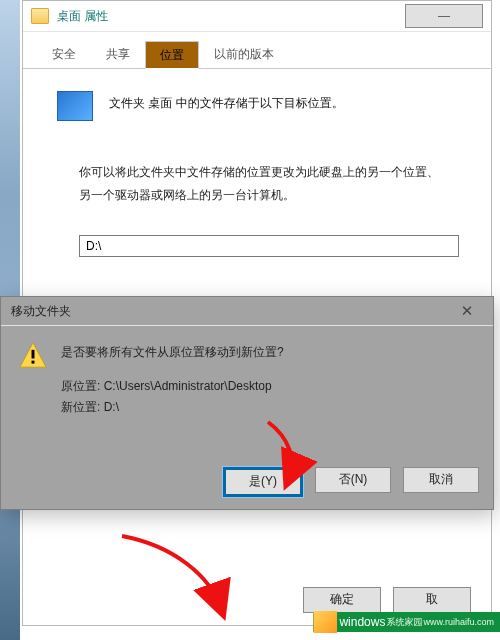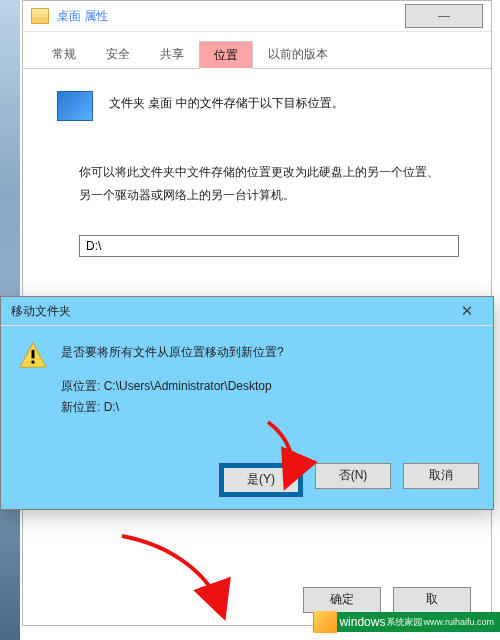--- a/index.html
+++ b/index.html
@@ -1,46 +1,46 @@
 <!DOCTYPE html>
 <html><head>
 <meta charset="utf-8">
 <style>
 html,body{margin:0;padding:0;width:500px;height:640px;font-family:"Microsoft YaHei",Segoe UI,sans-serif;font-size:12px;background:#fff;overflow:hidden}
 .bg-left{position:absolute;left:0;top:0;width:20px;height:640px;background:linear-gradient(180deg,#bcd3e8 0%, #88a8c5 30%, #92b0ce 60%, #486a87 100%)}
 .prop-window{position:absolute;left:22px;top:0;width:470px;height:626px;border:1px solid #b7babd;background:#fff;box-sizing:border-box}
 .titlebar{height:30px;display:flex;align-items:center;padding:0 8px;border-bottom:1px solid #e5e5e5}
 .titlebar .folder-ico{width:16px;height:14px;background:linear-gradient(180deg,#ffe9a2,#f7c95d);border:1px solid #d9aa3a;border-radius:1px;margin-right:8px}
-.titlebar .title{flex:1;color:#3b82f6}
+.titlebar .title{flex:1;color:#0f766e}
 .titlebar .winbtn{width:40px;height:22px;text-align:center;line-height:22px;color:#555}
 .tab-strip{height:26px;padding:10px 14px 0 14px;display:flex;align-items:flex-end;border-bottom:1px solid #c9c9c9}
 .tab{padding:5px 14px 4px;color:#555;border:1px solid transparent;cursor:default}
-.tab.active{border:1px solid #c9c9c9;border-bottom:1px solid #fff;background:#fca5a5;color:#000;position:relative;top:1px}
+.tab.active{border:1px solid #c9c9c9;border-bottom:1px solid #fff;background:#a16207;color:#000;position:relative;top:1px}
 .tab-body{padding:22px 34px 18px 34px}
 .row1{display:flex;align-items:flex-start;margin-bottom:40px}
 .big-ico{width:34px;height:28px;background:linear-gradient(135deg,#2b77d4,#58b1ff);border:1px solid #1e63b2;margin-right:16px}
 .row1 .txt{padding-top:4px;color:#111}
 .desc{color:#222;line-height:1.9;margin:0 0 28px 22px;padding-right:10px}
 .path-input{width:380px;height:22px;border:1px solid #7a7a7a;padding:2px 6px;margin-left:22px;box-sizing:border-box;font-size:12px}
 .bottom-btns{position:absolute;bottom:12px;right:20px;display:flex}
 .winbtn{min-width:76px;height:24px;border:1px solid #8a8a8a;background:#e1e1e1;margin-left:12px;text-align:center;line-height:22px;color:#222;font-size:12px}
-.dialog{position:absolute;left:0;top:296px;width:494px;height:214px;border:1px solid #7e7e7e;background:#7dd3fc;box-shadow:2px 6px 20px rgba(0,0,0,.25);box-sizing:border-box}
+.dialog{position:absolute;left:0;top:296px;width:494px;height:214px;border:1px solid #7e7e7e;background:#a3a3a3;box-shadow:2px 6px 20px rgba(0,0,0,.25);box-sizing:border-box}
 .dlg-title{height:28px;display:flex;align-items:center;padding:0 10px;border-bottom:1px solid #e2e2e2}
 .dlg-title .t{flex:1;color:#222}
 .dlg-close{width:32px;text-align:center;color:#444;font-size:15px}
 .dlg-body{padding:16px 0 0 18px;display:flex}
 .warn{width:28px;height:26px;margin-right:14px;position:relative}
 .warn svg{width:28px;height:26px}
 .msgcol{flex:1;line-height:1.7;color:#222}
 .msgcol .q{margin-bottom:14px}
 .msgcol .q,.msgcol .pth,.msgcol .sug{font-size:12px}
 .msgcol .sug{margin-top:16px}
 .dlg-btns{position:absolute;right:14px;bottom:12px;display:flex}
 .dlg-btns .winbtn{min-width:74px}
-.dlg-btns .winbtn.primary{border:5px solid #0369a1;outline:1px solid #9cc0ef}
+.dlg-btns .winbtn.primary{border:3px solid #0369a1;outline:1px solid #9cc0ef}
 .arrow{position:absolute;pointer-events:none}
 .arrow svg{overflow:visible}
 .quick-access{position:absolute;left:134px;top:-2px;color:#4a4a4a;display:flex;align-items:center}
 .quick-access .star{color:#2a71d4;margin-right:4px;font-size:13px}
 .watermark{position:absolute;right:0;bottom:8px;background:#0e8f3d;color:#fff;height:20px;display:flex;align-items:center;font-size:12px;padding-right:6px}
 .watermark .flag{width:24px;height:22px;background:linear-gradient(135deg,#ffd55a,#ff9a1b);margin-right:2px;clip-path:polygon(0 0,100% 0,100% 100%,0 100%)}
 .watermark .sub{font-size:9px;opacity:.9;margin-left:1px}
 </style>
 </head>
 <body>
@@ -53,21 +53,20 @@
 </div>
 
 <div class="prop-window">
   <div class="titlebar">
     <div class="folder-ico"></div>
     <div class="title">桌面 属性</div>
     <div class="winbtn">—</div>
   </div>
 
   <div class="tab-strip">
-    <div class="tab">常规</div>
     <div class="tab">安全</div>
     <div class="tab">共享</div>
     <div class="tab active">位置</div>
     <div class="tab">以前的版本</div>
   </div>
 
   <div class="tab-body">
     <div class="row1">
       <div class="big-ico"></div>
       <div class="txt">文件夹 桌面 中的文件存储于以下目标位置。</div>

